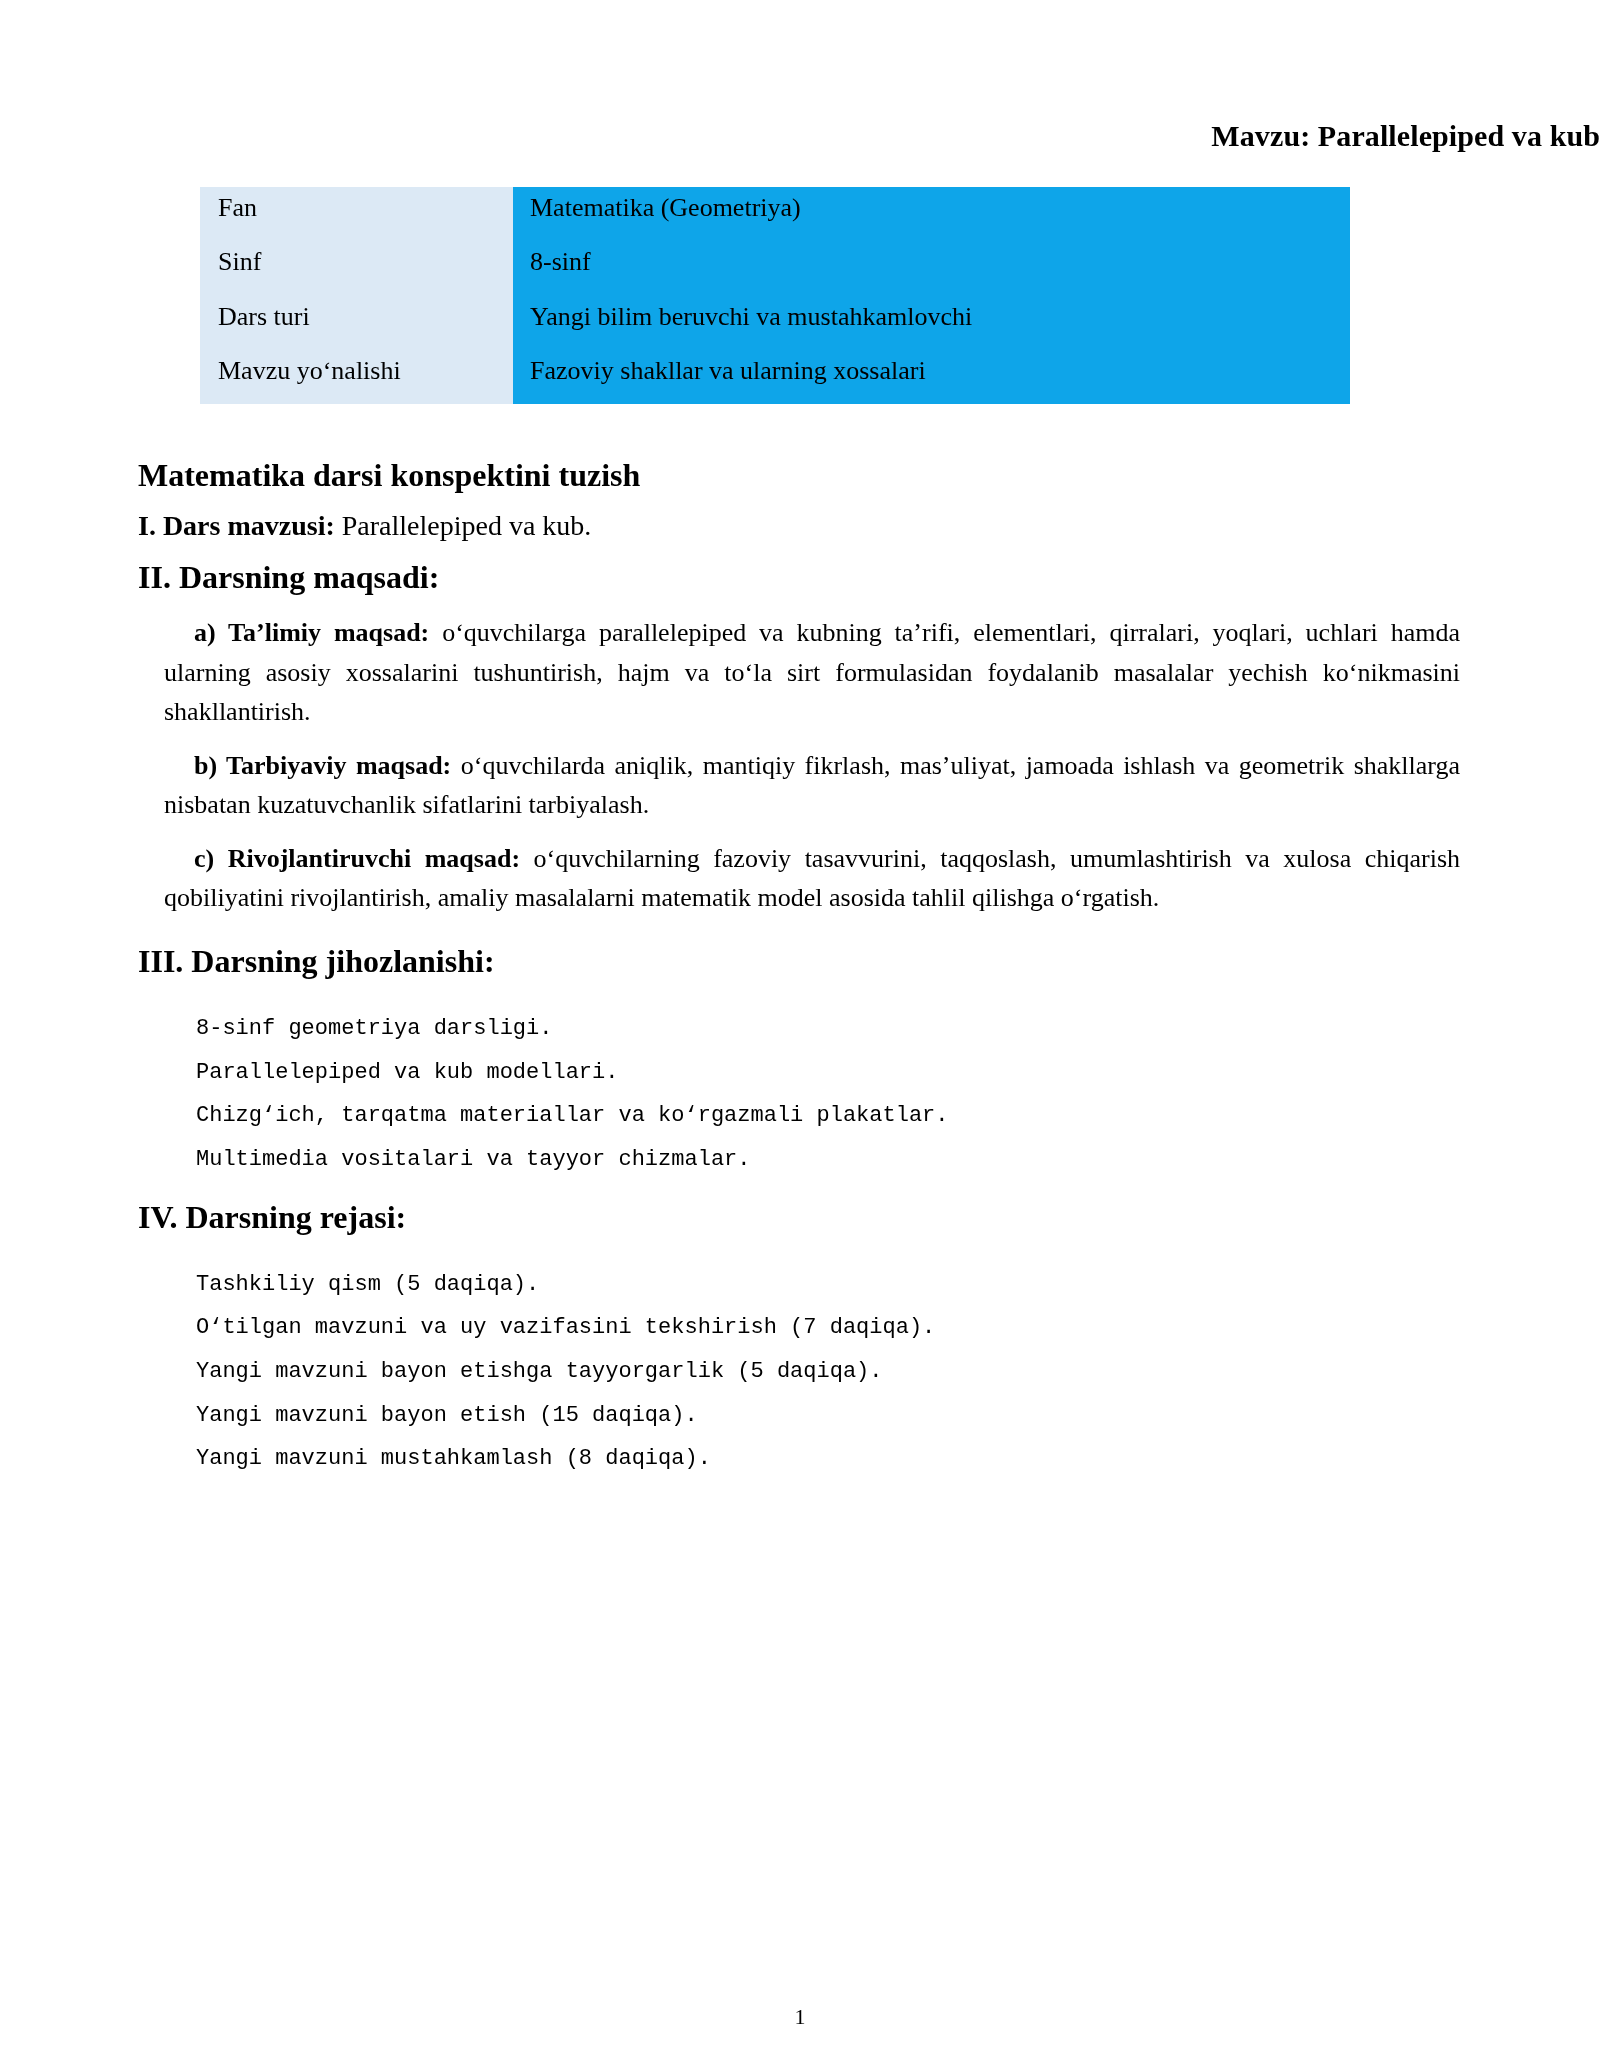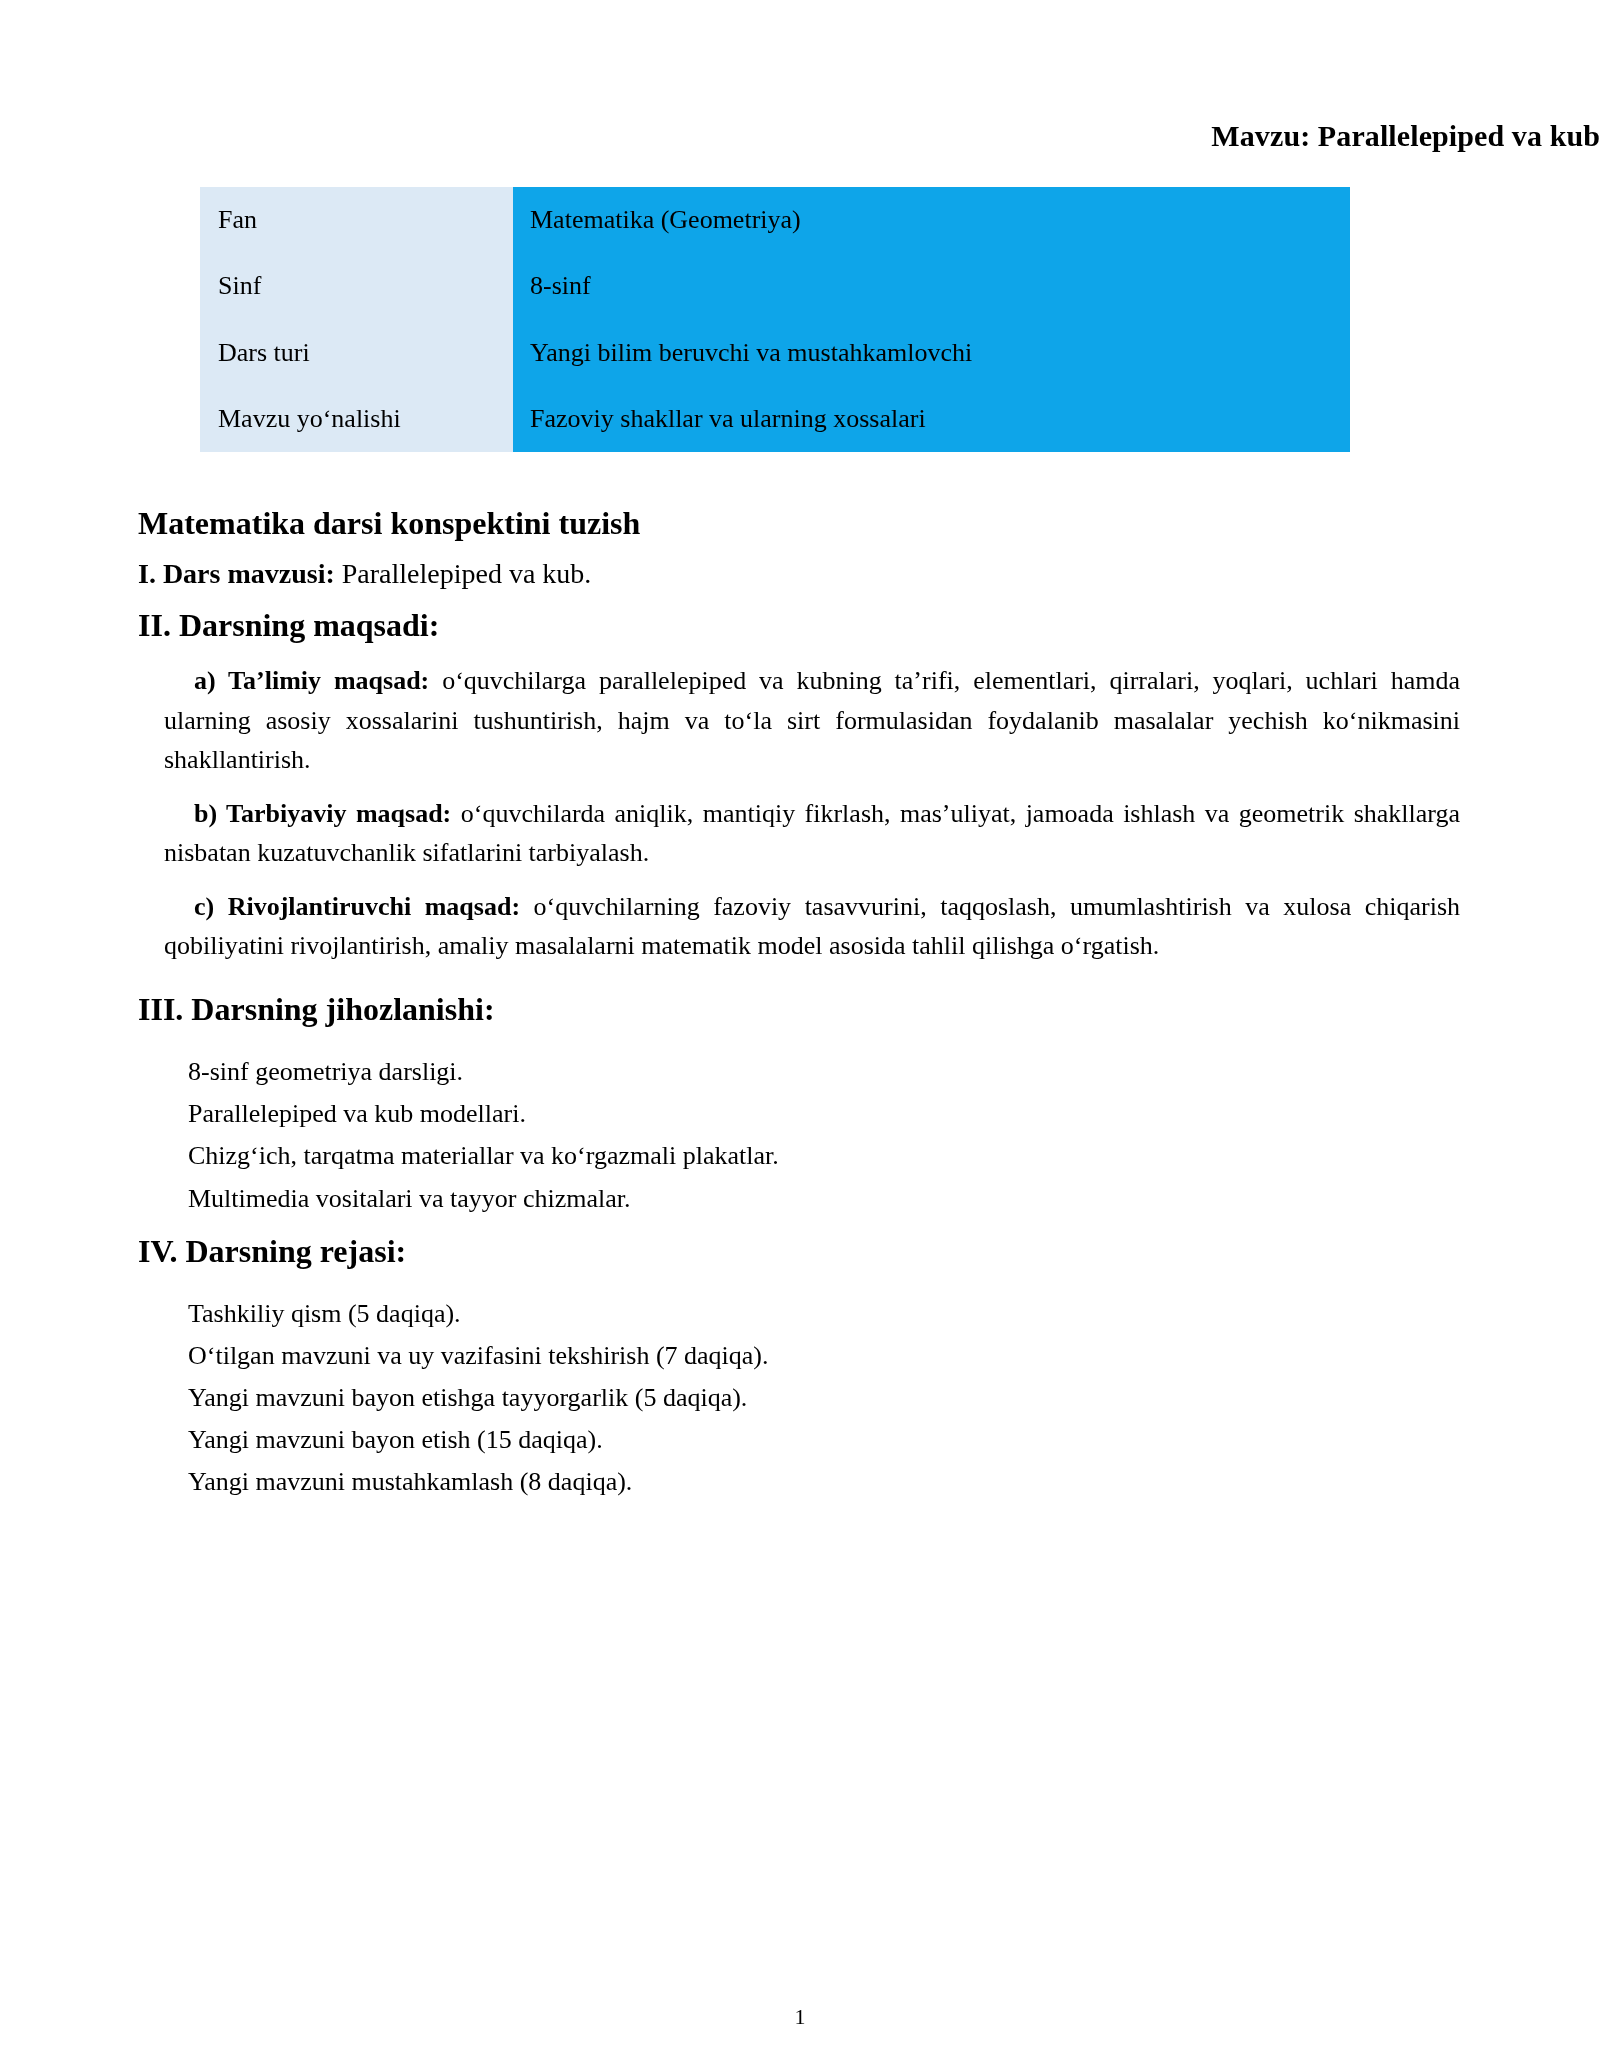--- a/index.html
+++ b/index.html
@@ -40,21 +40,21 @@
     margin-top: 33px;
     margin-left: 200px;
     width: 1150px;
     border-collapse: collapse;
     table-layout: fixed;
   }
   .info-table td {
     font-size: 26px;
     line-height: 1.32;
     vertical-align: top;
-    padding: 16px 0 16px 0;
+    padding: 4px 0 16px 0;
     border: none;
   }
   .info-table td.label-cell {
     width: 285px;
     background: #dce9f5;
     padding-left: 18px;
     padding-right: 10px;
   }
   .info-table td.value-cell {
     padding-left: 17px;
@@ -99,23 +99,24 @@
   }
 
   .sub-list {
     margin: 0;
     padding: 0;
     list-style: none;
     padding-top: 20px;
     padding-left: 50px;
   }
   .sub-list li {
-    font-size: 26px;
+    font-size: 22px;
     line-height: 1.62;
-    margin: 0;
+    margin: 8px;
+    font-family: Liberation Mono, monospace;
   }
 
   
   .page-number {
     position: absolute;
     left: 0;
     right: 0;
     bottom: 42px;
     text-align: center;
     font-size: 22px;

